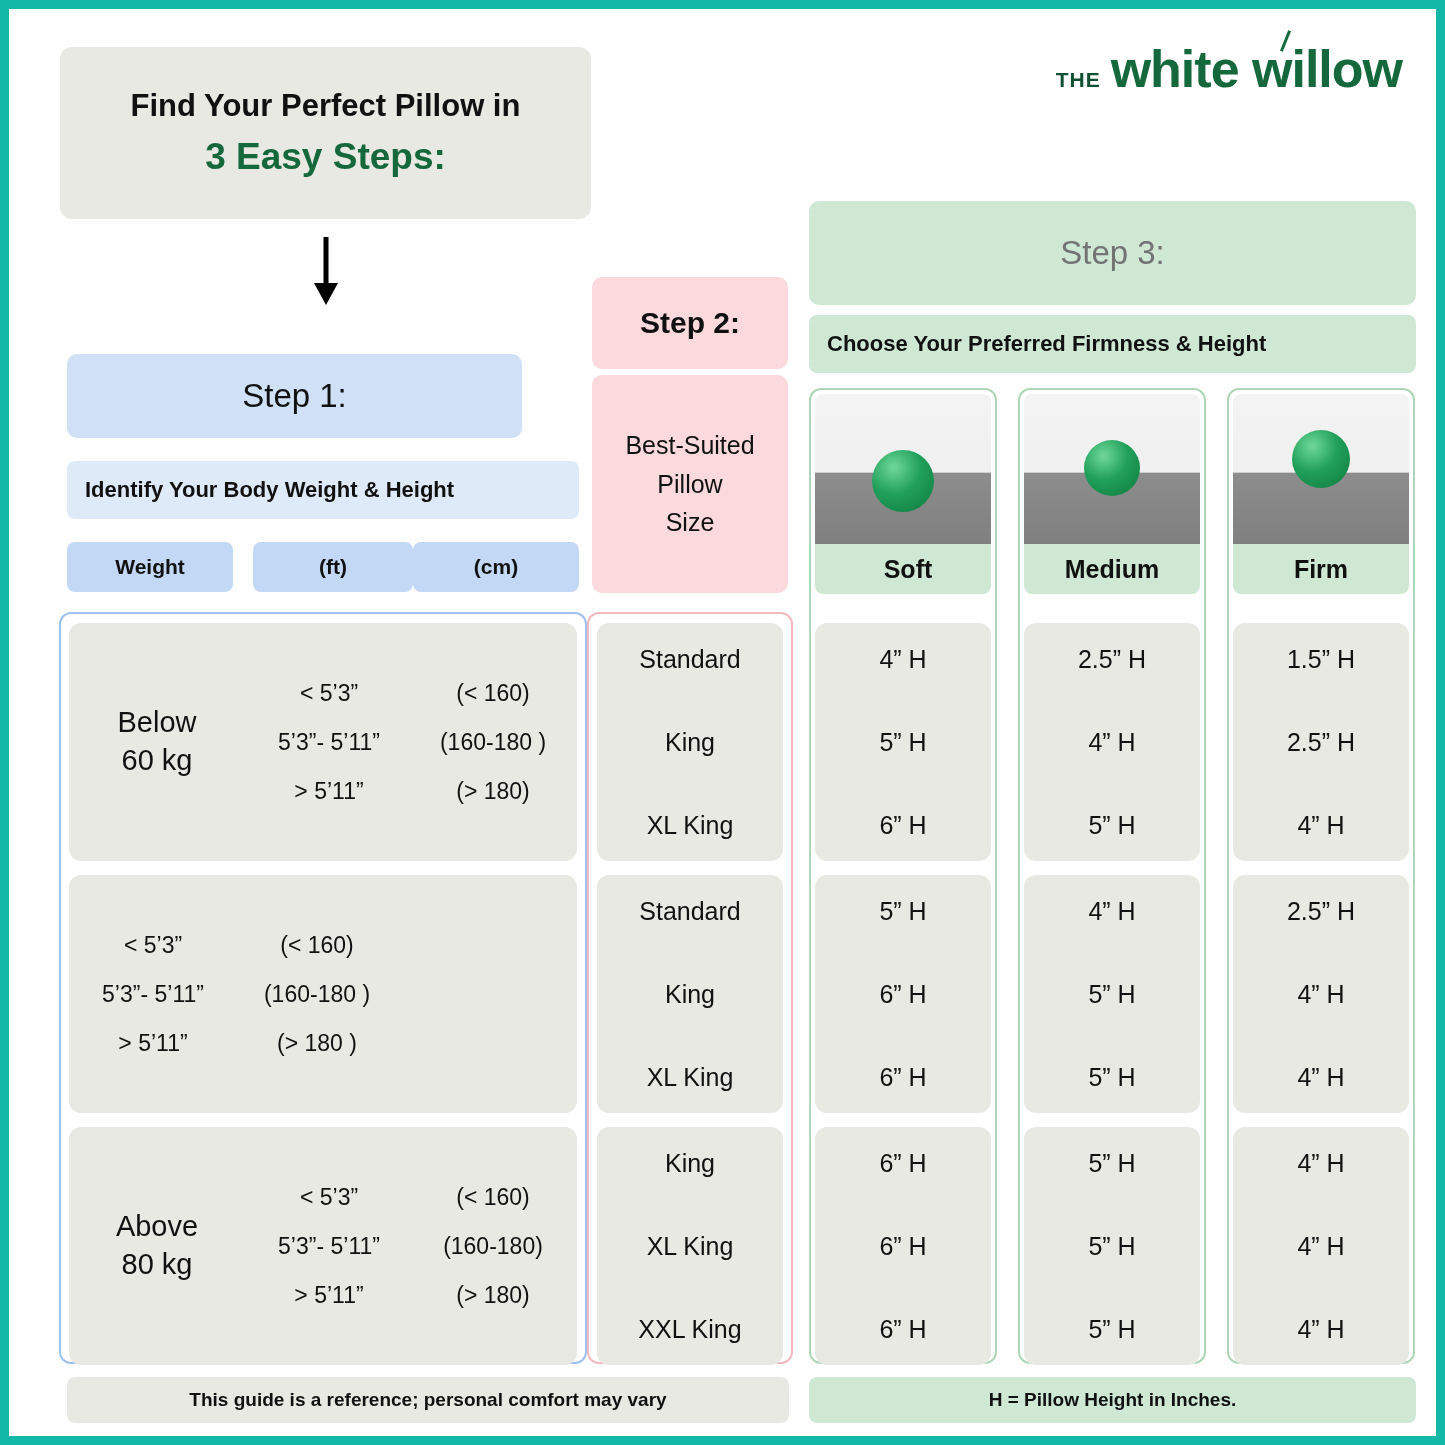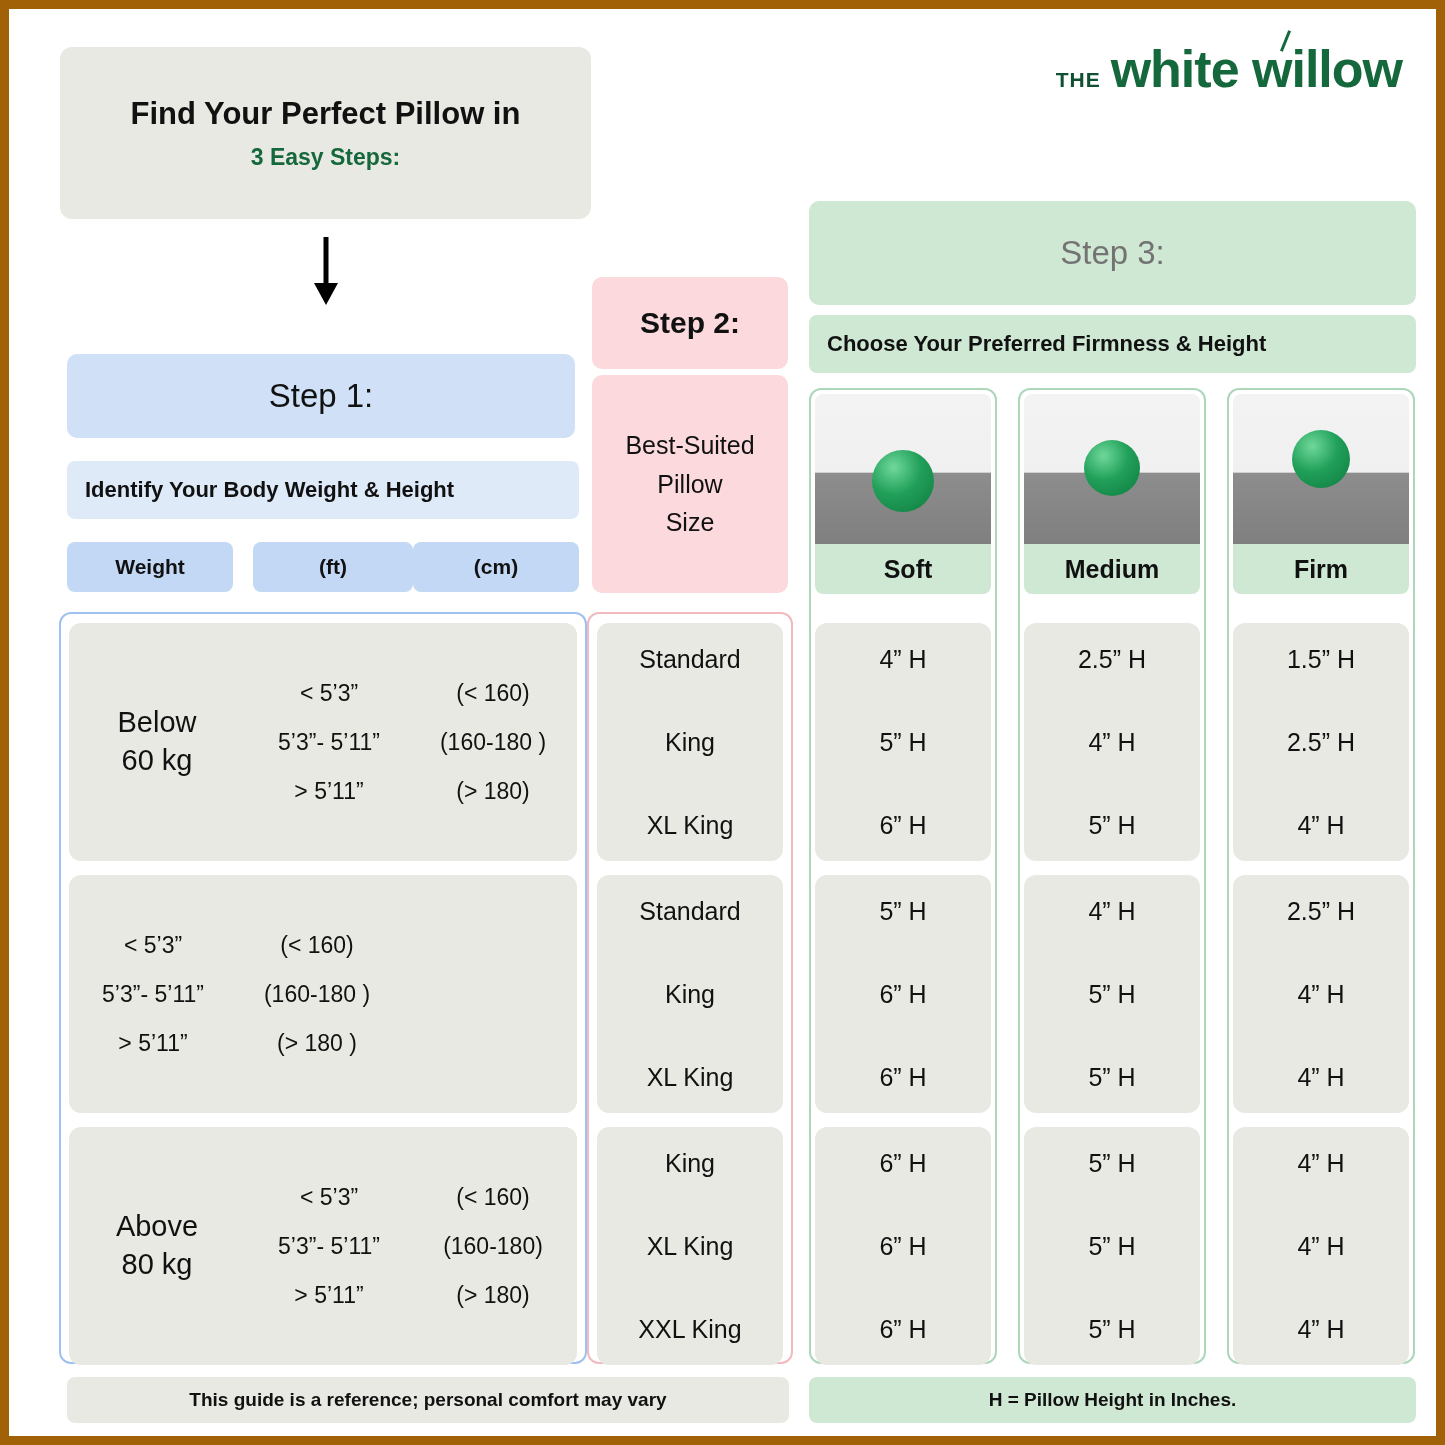--- a/index.html
+++ b/index.html
@@ -10,21 +10,21 @@
   body {
     font-family: "Liberation Sans", sans-serif;
     color: #1a1a1a;
   }
   #page {
     position: relative;
     width: 1445px;
     height: 1445px;
     background: #ffffff;
     box-sizing: border-box;
-    border: 9px solid #a16207;
+    border: 9px solid #14b8a6;
     overflow: hidden;
   }
   .abs { position: absolute; box-sizing: border-box; }
   .center { display: flex; align-items: center; justify-content: center; text-align: center; }
 
   
   #logo {
     top: 30px; right: 34px;
     display: flex; align-items: baseline; gap: 10px;
   }
@@ -43,28 +43,28 @@
     transform: rotate(22deg);
   }
 
   
   #title-box {
     left: 51px; top: 38px; width: 531px; height: 172px;
     background: #e9e9e3; border-radius: 12px;
     display: flex; flex-direction: column; align-items: center; justify-content: center;
   }
   #title-box .l1 { font-size: 31px; font-weight: 700; color: #111; }
-  #title-box .l2 { font-size: 23px; font-weight: 700; color: #14683c; margin-top: 12px; text-align: center; }
+  #title-box .l2 { font-size: 37px; font-weight: 700; color: #14683c; margin-top: 12px; text-align: center; }
 
   
   #arrow { left: 300px; top: 228px; width: 34px; height: 68px; }
 
   
   #step1-head {
-    left: 58px; top: 345px; width: 508px; height: 84px;
+    left: 58px; top: 345px; width: 455px; height: 84px;
     background: #cfe0f7; border-radius: 10px;
     font-size: 33px; font-weight: 500; color: #111;
   }
   #step1-sub {
     left: 58px; top: 452px; width: 512px; height: 58px;
     background: #dfeaf9; border-radius: 8px;
     font-size: 22px; font-weight: 700; color: #111;
     justify-content: flex-start; padding-left: 18px;
   }
   .s1-colhead {

